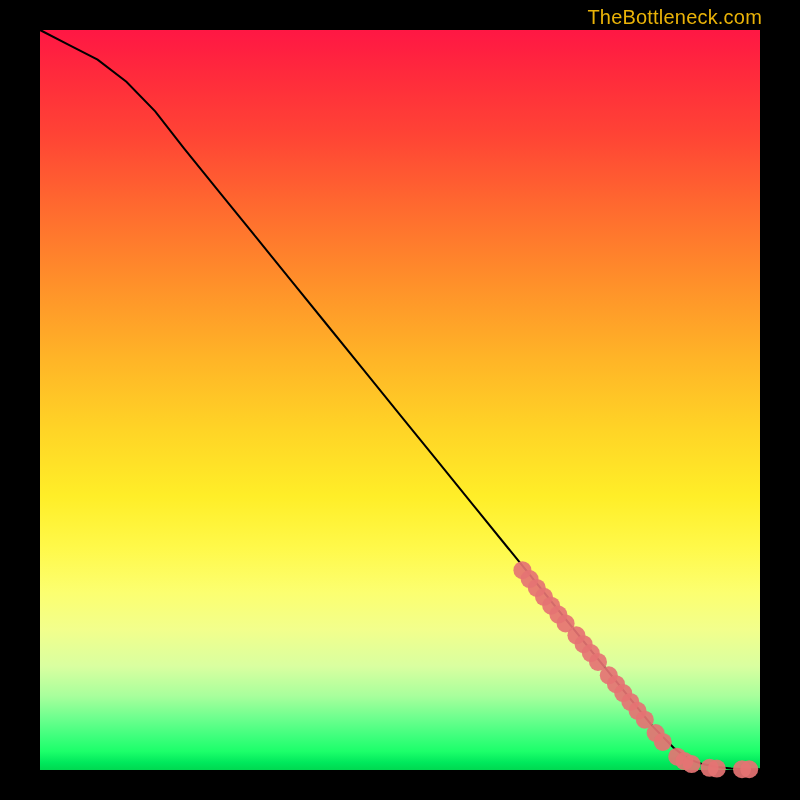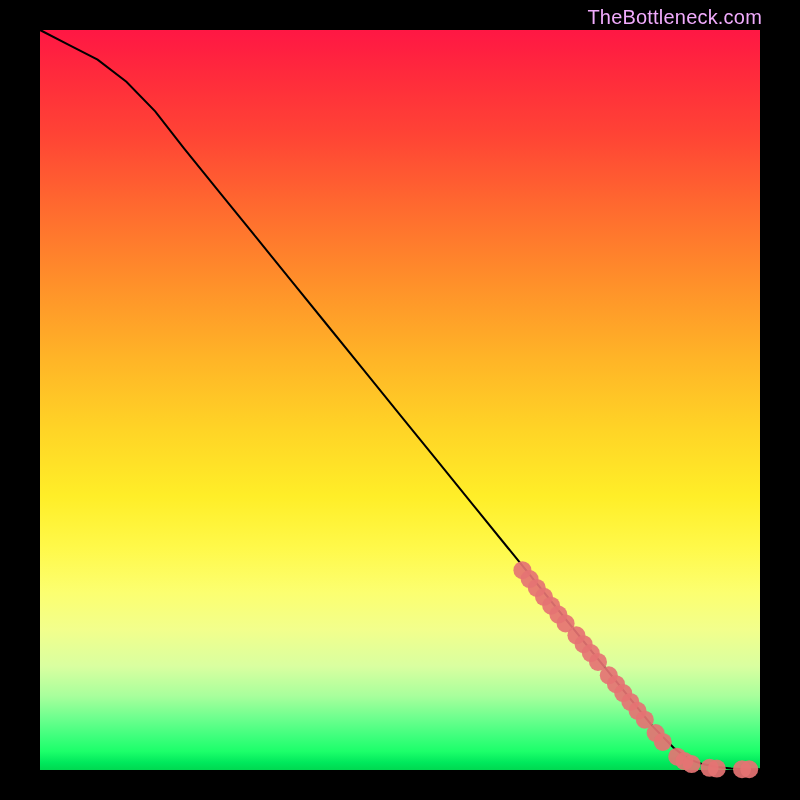--- a/index.html
+++ b/index.html
@@ -43,21 +43,21 @@
       #3eff7c 95.5%,
       #1cff6a 97.5%,
       #00e85c 99%,
       #00d850 100%
     );
   }
   .attribution {
     position: absolute;
     top: 6px;
     right: 38px;
-    color: #f0abfc;
+    color: #eab308;
     font-size: 20px;
     font-weight: 500;
     letter-spacing: 0.2px;
   }
   svg.overlay {
     position: absolute;
     left: 0;
     top: 0;
     width: 720px;
     height: 740px;

